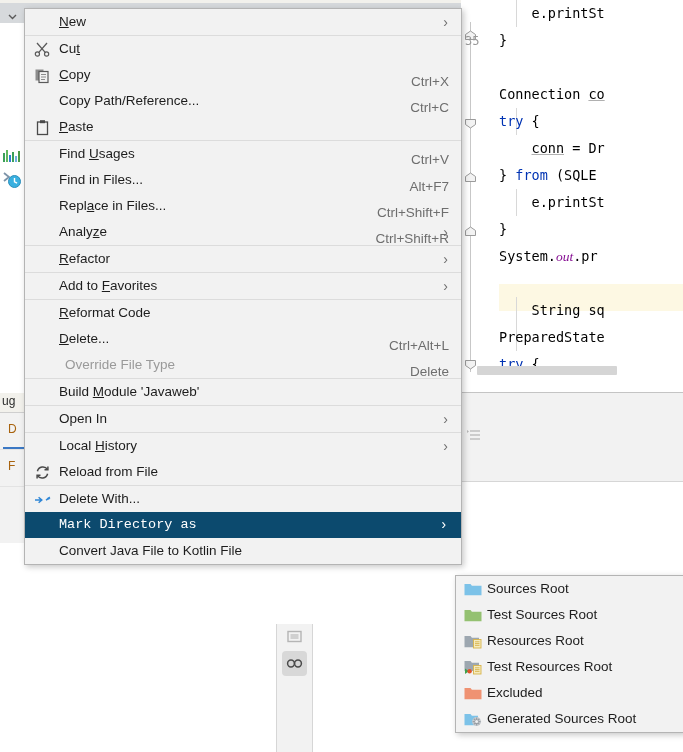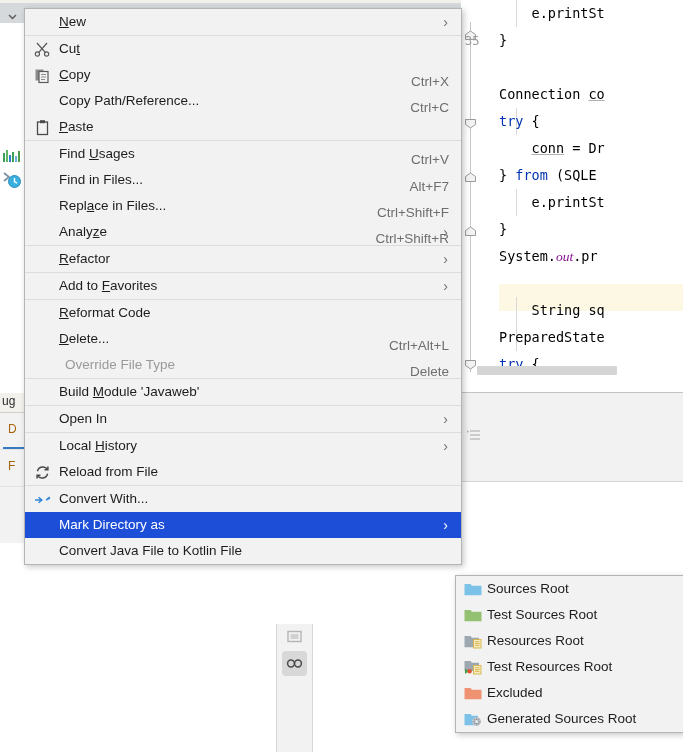--- a/index.html
+++ b/index.html
@@ -68,21 +68,21 @@
     box-shadow:2px 2px 6px rgba(0,0,0,.22);
     font-size:13.5px;color:#1d1d1d;z-index:40;
   }
   .mi{position:relative;height:26px;line-height:26px;cursor:default;white-space:nowrap;}
   .mi .ic{position:absolute;left:9px;top:5px;width:17px;height:17px;}
   .mi .lbl{position:absolute;left:34px;top:0;}
   .mi .acc{position:absolute;right:12px;top:0;color:#6e6e6e;margin-top:33px;}
   .mi .arw{position:absolute;right:13px;top:0;color:#707070;font-size:14px;}
   .mi.sep-top{border-top:1px solid #dcdcdc;}
   .mi.dis .lbl{color:#9a9a9a;margin-left:6px;}
-  .mi.sel{background:#1d4ed8;}
+  .mi.sel{background:#0c4a6e;font-family:Liberation Mono, monospace;}
   .mi.sel .lbl{color:#ffffff;}
   .mi.sel .arw{color:#ffffff;}
   .u{text-decoration:underline;text-decoration-skip-ink:none;}
 
   
   #submenu{
     position:absolute;left:455px;top:575px;width:228px;
     background:#f2f2f2;border:1px solid #b4b4b4;
     box-shadow:2px 2px 6px rgba(0,0,0,.22);
     font-size:13.5px;color:#1d1d1d;z-index:50;
@@ -343,21 +343,21 @@
       <span class="lbl">Reload from File</span>
     </div>
     <div class="mi sep-top">
       <span class="ic">
         <svg width="17" height="17" viewBox="0 0 17 17">
           <path d="M1 9h6.5M4.6 6.2L7.8 9l-3.2 2.8" stroke="#2f86d6" stroke-width="1.5" fill="none"></path>
           <path d="M16 6.6l-4 2.6" stroke="#2f86d6" stroke-width="1.5" fill="none"></path>
           <path d="M16 5.6l-3.4 1.6 2.6 1.6z" fill="#2f86d6"></path>
         </svg>
       </span>
-      <span class="lbl">Convert With...</span>
+      <span class="lbl">Delete With...</span>
       <span class="acc">Ctrl+D</span>
     </div>
     <div class="mi sel">
       <span class="lbl">Mark Directory as</span>
       <span class="arw">›</span>
     </div>
     <div class="mi">
       <span class="lbl">Convert Java File to Kotlin File</span>
     </div>
   </div>

